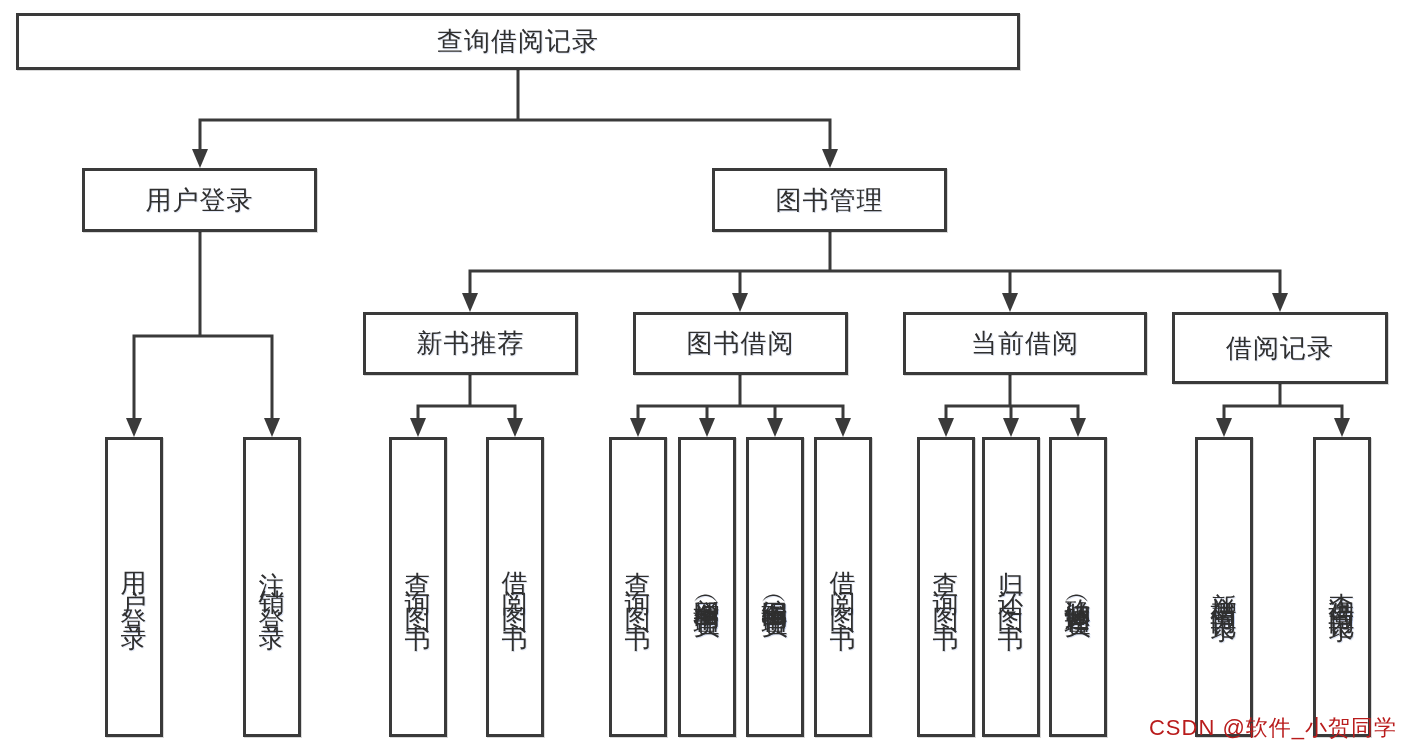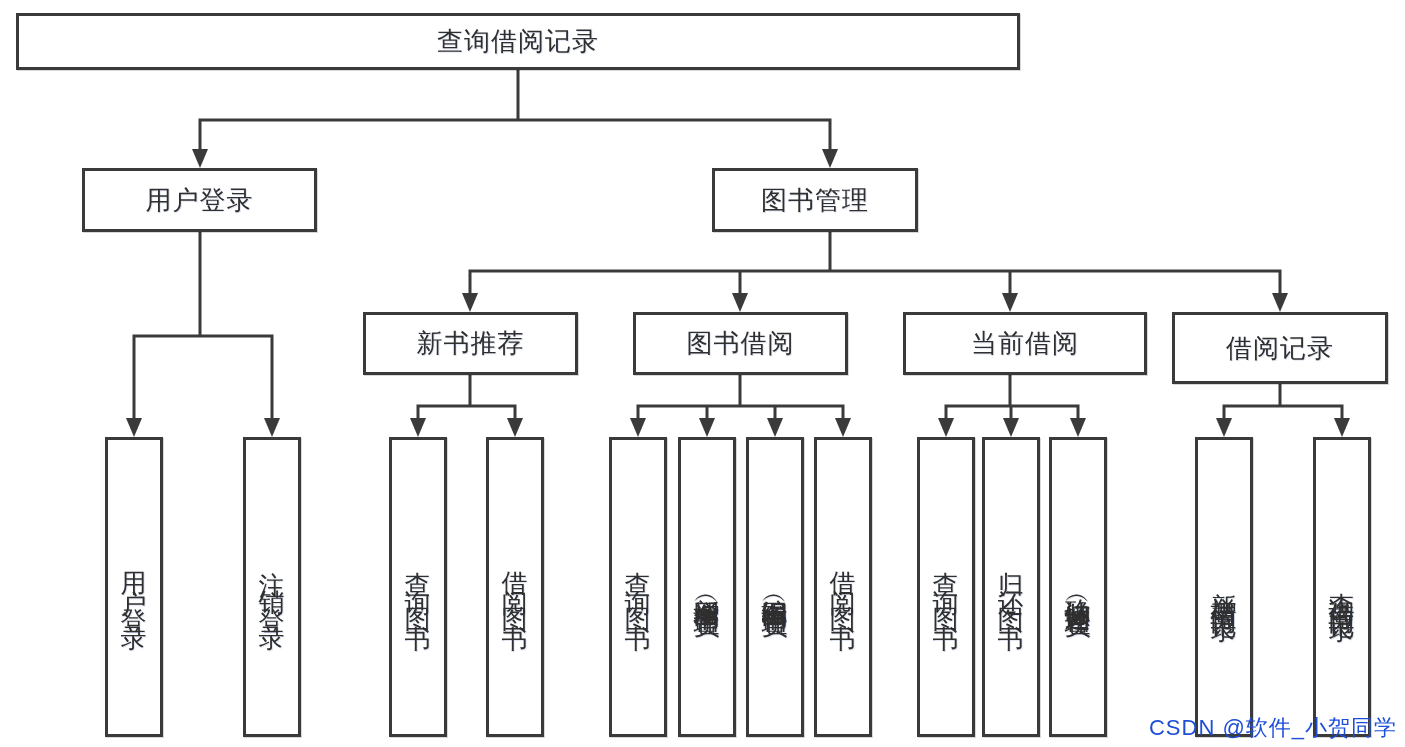--- a/index.html
+++ b/index.html
@@ -54,21 +54,21 @@
     text-shadow: 1px 1px 0 rgba(90,120,200,0.18);
   }
   .v4 { letter-spacing: 18px; }
   .v6 { letter-spacing: 5px; }
   .v9 { letter-spacing: 2px; }
   .watermark {
     position: absolute;
     right: 8px;
     bottom: 4px;
     font-size: 22px;
-    color: #1d4ed8;
+    color: #b91c1c;
     letter-spacing: 1px;
     white-space: nowrap;
     z-index: 5;
     margin-top: 10px;
   }
 </style>
 </head>
 <body>
 
 <div class="canvas">
@@ -113,21 +113,21 @@
     </g>
   </svg>
 
   <div class="node" style="left:16px; top:13px; width:1004px; height:57px">
     <span class="h-label">查询借阅记录</span>
   </div>
 
   <div class="node" style="left:82px; top:168px; width:235px; height:64px">
     <span class="h-label">用户登录</span>
   </div>
-  <div class="node" style="left:712px; top:168px; width:206px; height:64px">
+  <div class="node" style="left:712px; top:168px; width:235px; height:64px">
     <span class="h-label">图书管理</span>
   </div>
 
   <div class="node" style="left:363px; top:312px; width:215px; height:63px">
     <span class="h-label">新书推荐</span>
   </div>
   <div class="node" style="left:633px; top:312px; width:215px; height:63px">
     <span class="h-label">图书借阅</span>
   </div>
   <div class="node" style="left:903px; top:312px; width:244px; height:63px">

